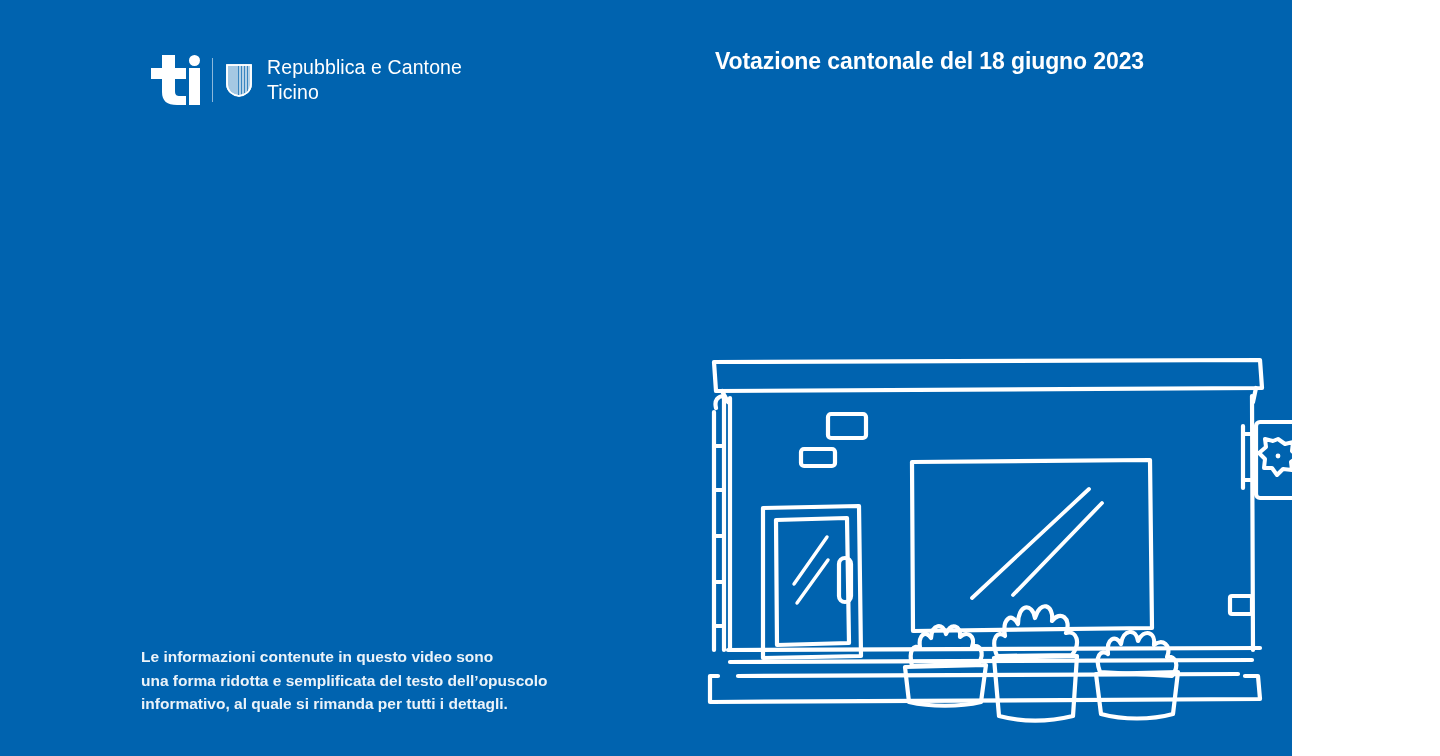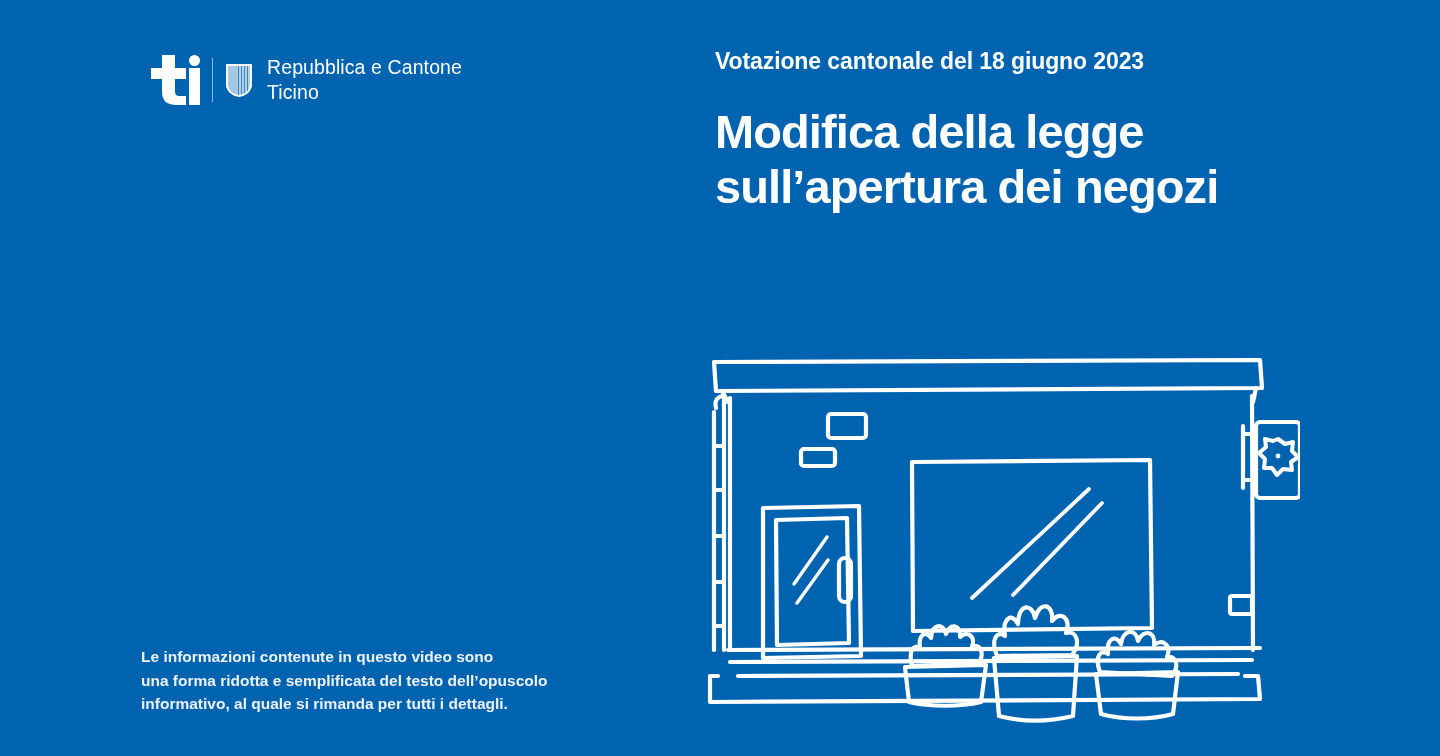--- a/index.html
+++ b/index.html
@@ -8,21 +8,21 @@
     padding: 0;
   }
   body {
     width: 1440px;
     height: 756px;
     overflow: hidden;
     font-family: "Liberation Sans", sans-serif;
   }
   #stage {
     position: relative;
-    width: 1440px;
+    width: 1292px;
     height: 756px;
     background: #0063AF;
     overflow: hidden;
   }
 
   
   #logo-block {
     position: absolute;
     left: 148px;
     top: 52px;
@@ -63,21 +63,21 @@
     left: 715px;
     top: 48px;
     width: 640px;
   }
   #kicker {
     color: #ffffff;
     font-size: 23px;
     font-weight: 700;
     letter-spacing: -0.1px;
     line-height: 1.2;
-    margin: 0 0 28px 0;
+    margin: 0 0 40px 0;
   }
   #headline {
     color: #ffffff;
     font-size: 47px;
     font-weight: 700;
     line-height: 1.18;
     letter-spacing: -0.9px;
     margin: 0;
     white-space: pre-line;
   }
@@ -146,22 +146,20 @@
       </g>
       <path d="M1 1 H25 V20 C25 27 19.5 31 13 32 C6.5 31 1 27 1 20 Z" fill="none" stroke="#ffffff" stroke-width="1.7"></path>
     </svg>
 
     <div id="logo-text">Repubblica e Cantone
 Ticino</div>
   </div>
 
   <div id="headline-area">
     <div id="kicker">Votazione cantonale del 18 giugno 2023</div>
-    <h1 id="headline">Modifica della legge
-sull’apertura dei negozi</h1>
   </div>
 
   <div id="disclaimer">Le informazioni contenute in questo video sono
 una forma ridotta e semplificata del testo dell’opuscolo
 informativo, al quale si rimanda per tutti i dettagli.</div>
 
   <div id="illustration">
     <svg viewBox="0 0 600 406" aria-hidden="true" fill="none" stroke="#ffffff" stroke-width="4.2" stroke-linecap="round" stroke-linejoin="round">
 
       <g>

